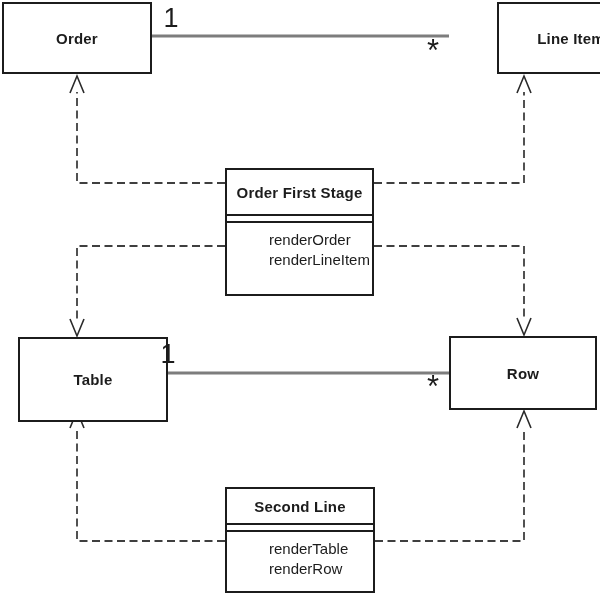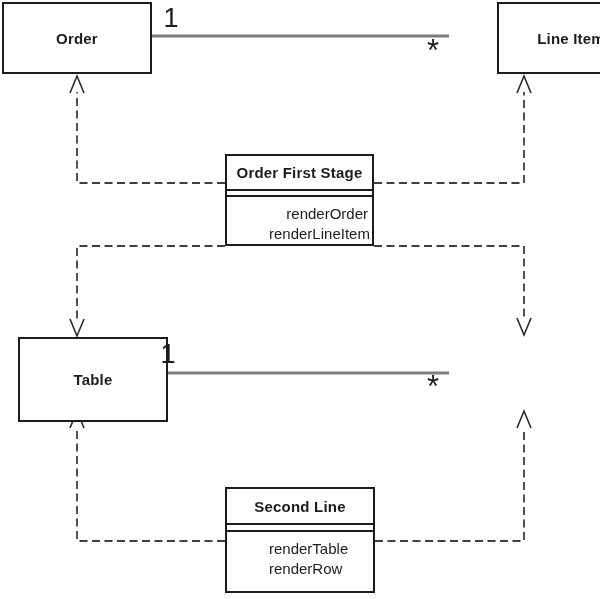--- a/index.html
+++ b/index.html
@@ -100,33 +100,36 @@
   </svg>
 
   <div class="clsbox" style="left:2px; top:2px; width:150px; height:72px;">
     <div class="clsname">Order</div>
   </div>
 
   <div class="clsbox" style="left:449px; top:2px; width:148px; height:72px;margin-left:48px;">
     <div class="clsname">Line Item</div>
   </div>
 
-  <div class="clsbox" style="left:225px; top:154px; width:149px; height:92px;text-align:right;">
+  <div class="clsbox" style="left:225px; top:168px; width:149px; height:128px;">
     <div class="stage-title tall">Order First Stage</div>
     <div class="stage-attrs"></div>
     <div class="stage-methods">
       <div>renderOrder</div>
       <div>renderLineItem</div>
     </div>
   </div>
 
   <div class="clsbox" style="left:18px; top:337px; width:150px; height:85px;">
     <div class="clsname">Table</div>
   </div>
 
+  <div class="clsbox" style="left:449px; top:336px; width:148px; height:74px;">
+    <div class="clsname">Row</div>
+  </div>
 
   <div class="clsbox" style="left:225px; top:487px; width:150px; height:106px;">
     <div class="stage-title short">Second Line</div>
     <div class="stage-attrs"></div>
     <div class="stage-methods">
       <div>renderTable</div>
       <div>renderRow</div>
     </div>
   </div>
 

